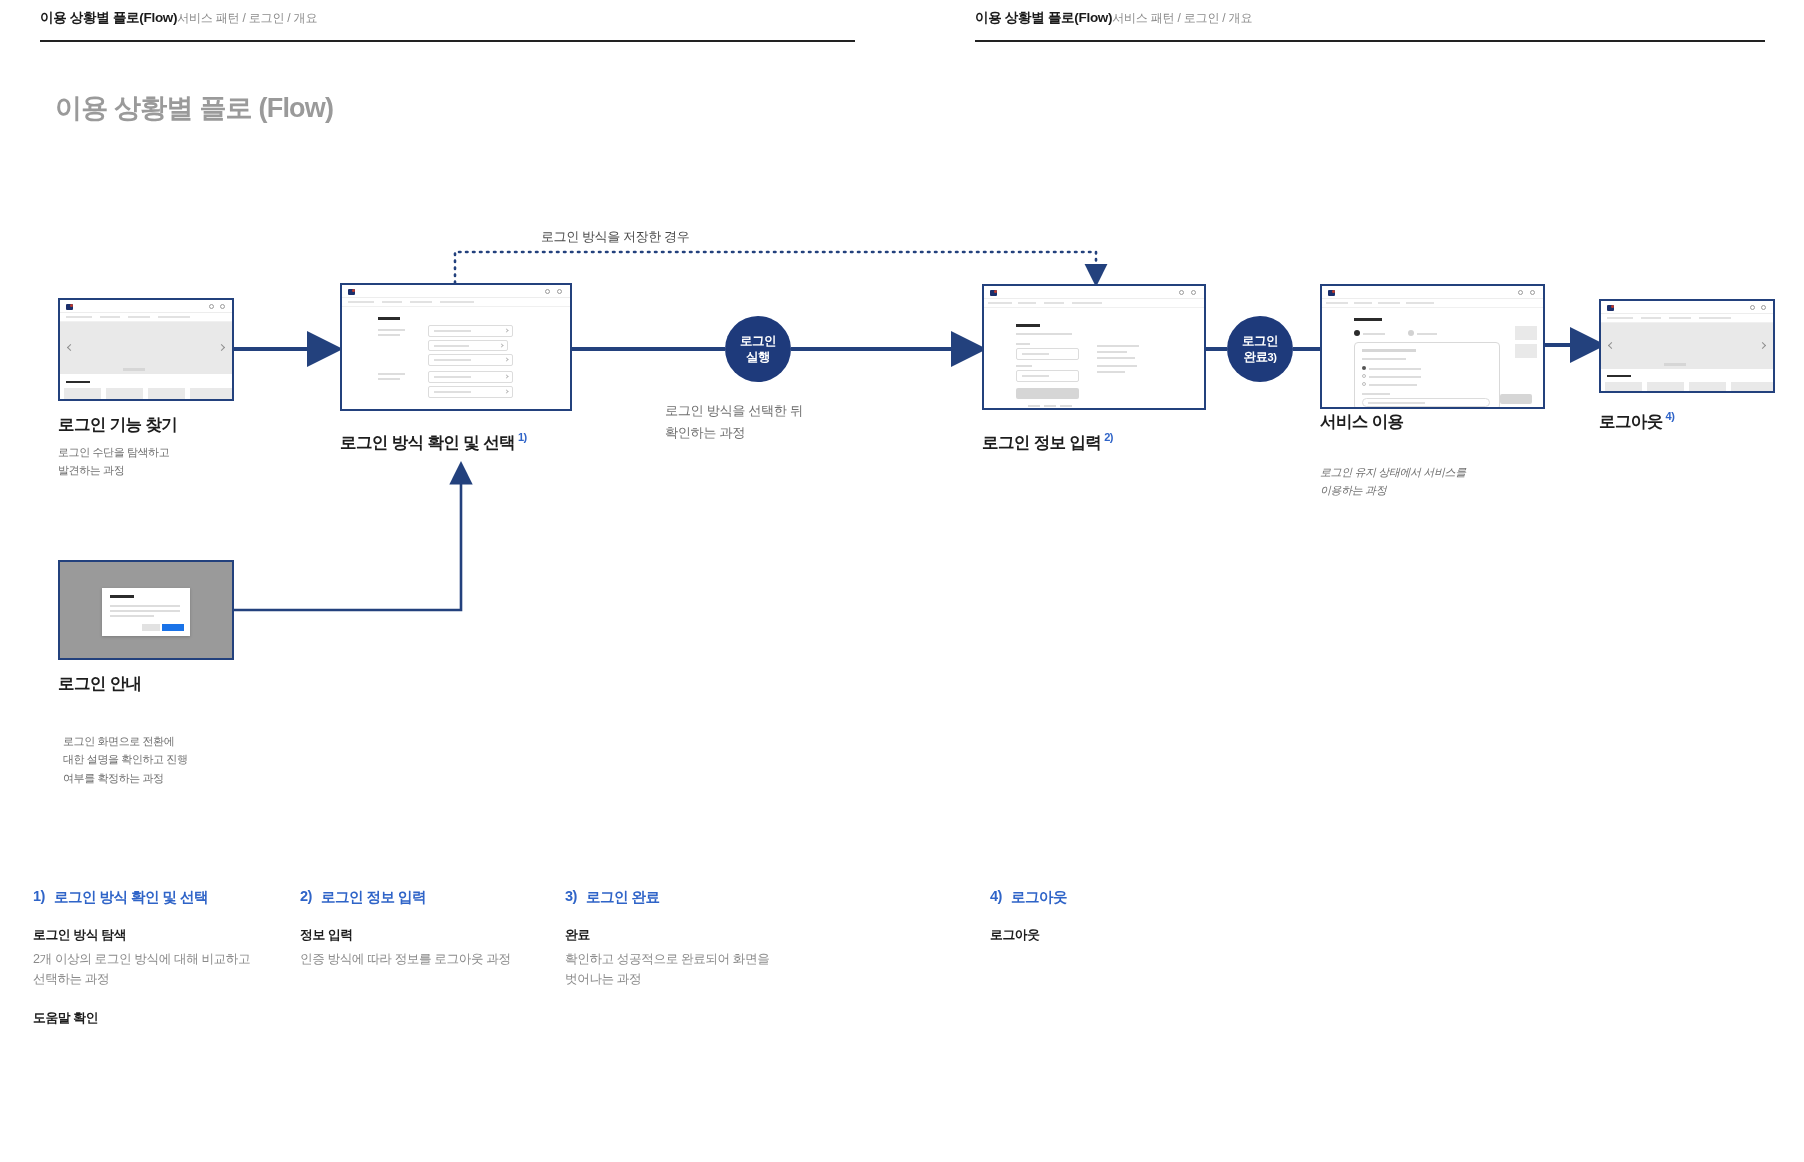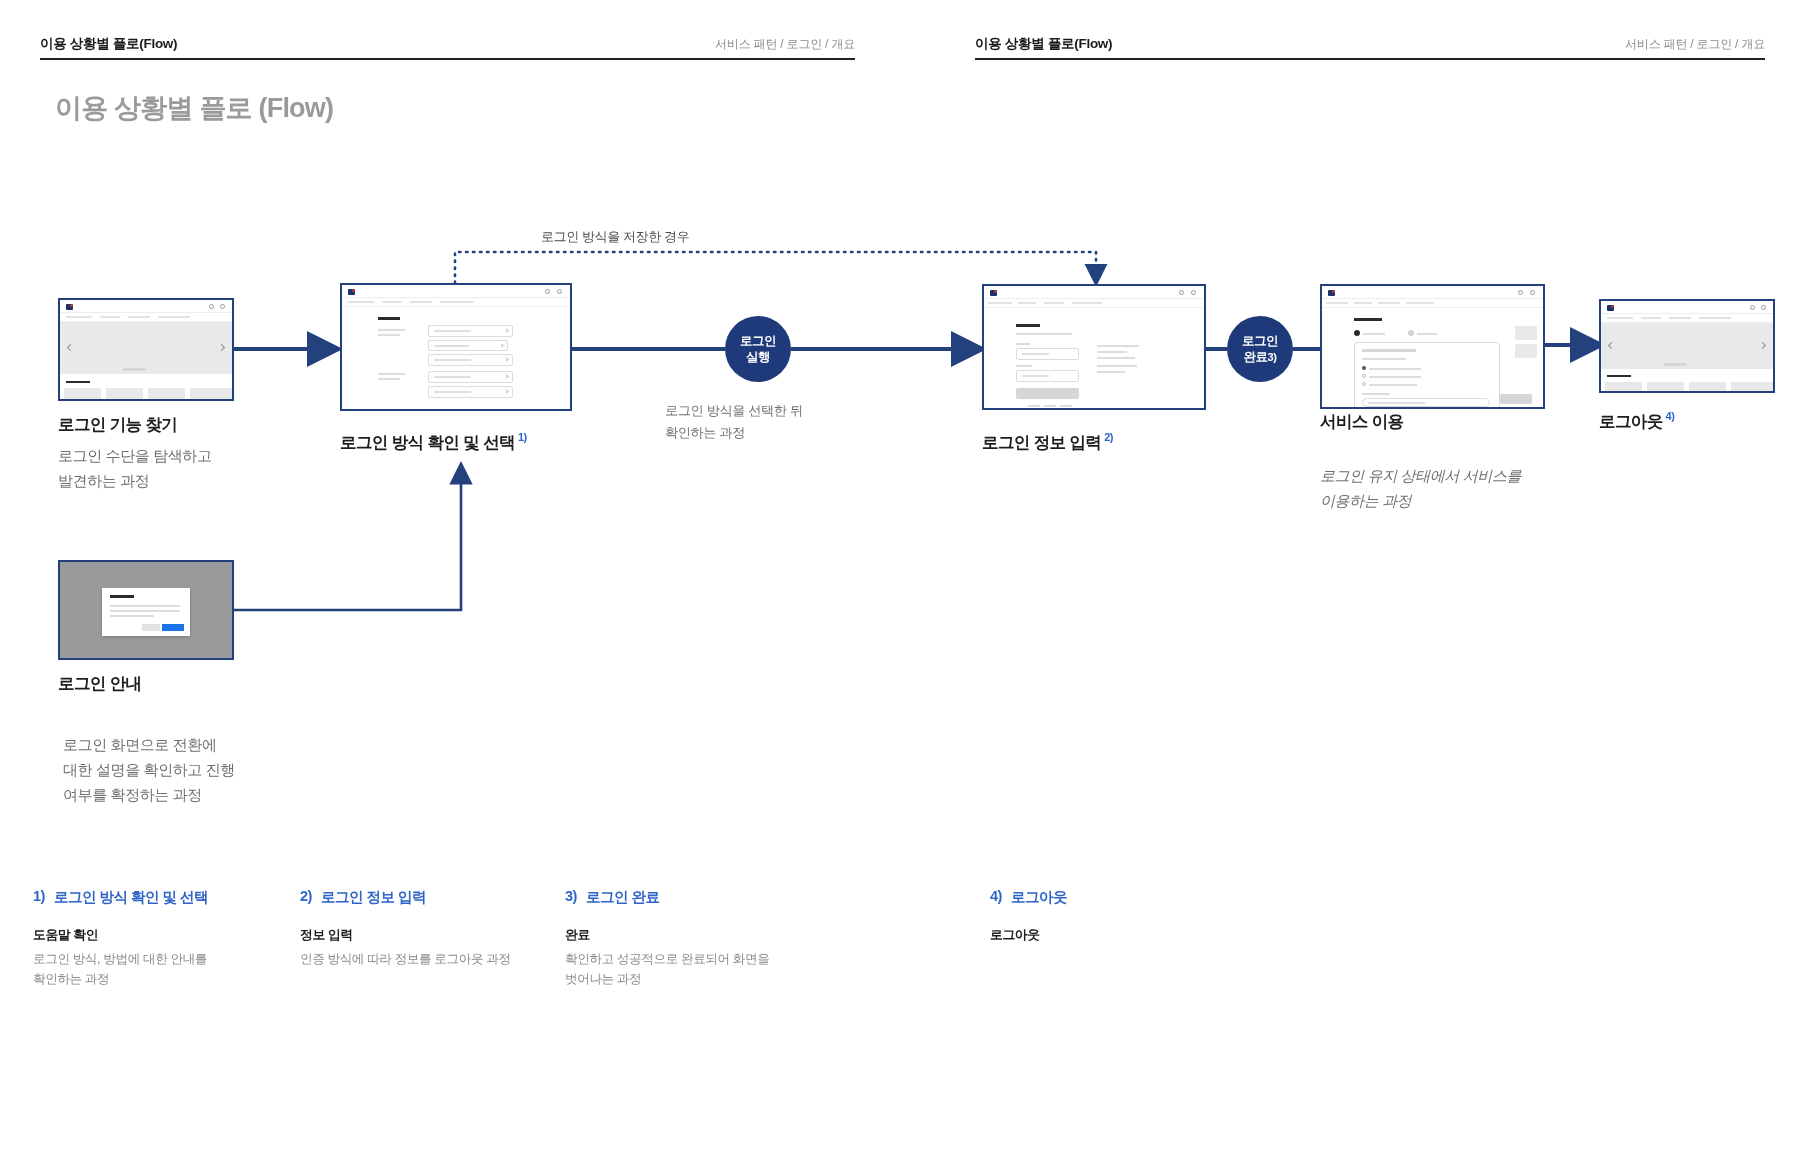--- a/index.html
+++ b/index.html
@@ -17,24 +17,23 @@
     overflow: hidden;
   }
 
   
   .hdr {
     position: absolute;
     top: 12px;
     height: 30px;
     display: flex;
     align-items: flex-end;
-    justify-content: space-between;
+    justify-content: flex-start;
     border-bottom: 2px solid #222;
-    padding-bottom: 5px;
-    margin-top: 18px;
+    padding-bottom: 13px;
   }
   .hdr-left  { left: 40px;   width: 815px; }
   .hdr-right { left: 975px;  width: 790px; }
   .hdr-title {
     font-size: 13.5px;
     font-weight: bold;
     color: #1a1a1a;
     letter-spacing: -0.3px;
     white-space: nowrap;
   }
@@ -133,21 +132,21 @@
   }
   .nd-title .sup {
     font-size: 11px;
     color: #2f64c8;
     font-weight: bold;
     vertical-align: super;
     margin-left: 3px;
   }
   .nd-desc {
     position: absolute;
-    font-size: 15px;
+    font-size: 11px;
     line-height: 1.68;
     color: #6f6f6f;
     letter-spacing: -0.4px;
     white-space: pre-line;
   }
 
   
   .badge {
     position: absolute;
     width: 66px; height: 66px;
@@ -446,23 +445,26 @@
   <div class="nd-desc" style="left:63px; top:702px; width:250px;margin-top:30px;">로그인 화면으로 전환에
 대한 설명을 확인하고 진행
 여부를 확정하는 과정</div>
 
   <div class="fn" style="left:33px; top:888px; width:250px;">
     <div class="fn-h">
       <span>1)</span>
       <span>로그인 방식 확인 및 선택</span>
     </div>
     <div class="fn-block">
+      <div class="fn-sub">로그인 방식 탐색</div>
+      <div class="fn-txt">2개 이상의 로그인 방식에 대해 비교하고
+선택하는 과정</div>
+    </div>
+    <div class="fn-block">
       <div class="fn-sub">도움말 확인</div>
-      <div class="fn-txt">로그인 방식, 방법에 대한 안내를
-확인하는 과정</div>
     </div>
   </div>
 
   <div class="fn" style="left:300px; top:888px; width:260px;">
     <div class="fn-h">
       <span>2)</span>
       <span>로그인 정보 입력</span>
     </div>
     <div class="fn-block">
       <div class="fn-sub">정보 입력</div>

